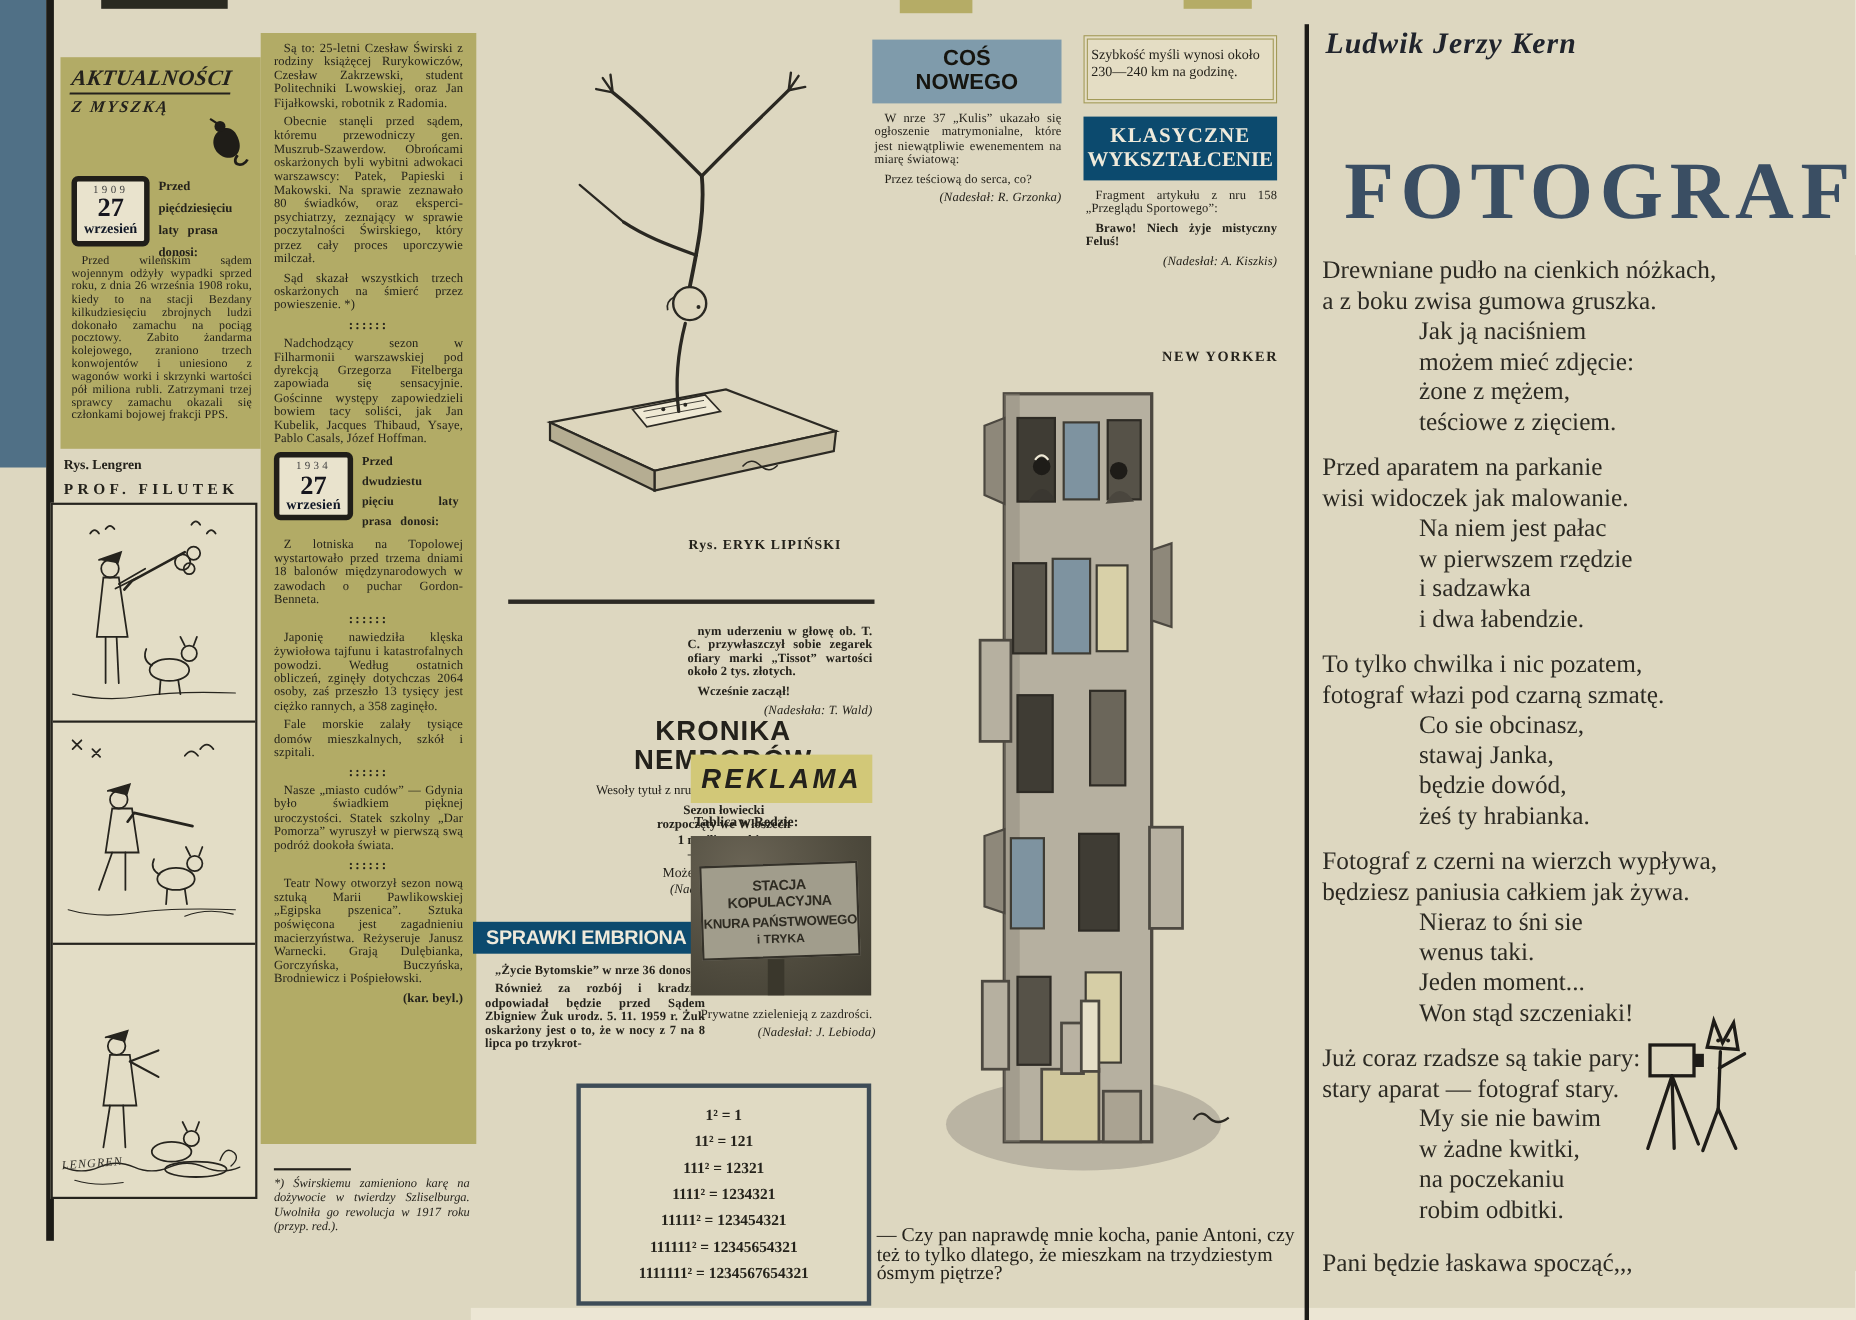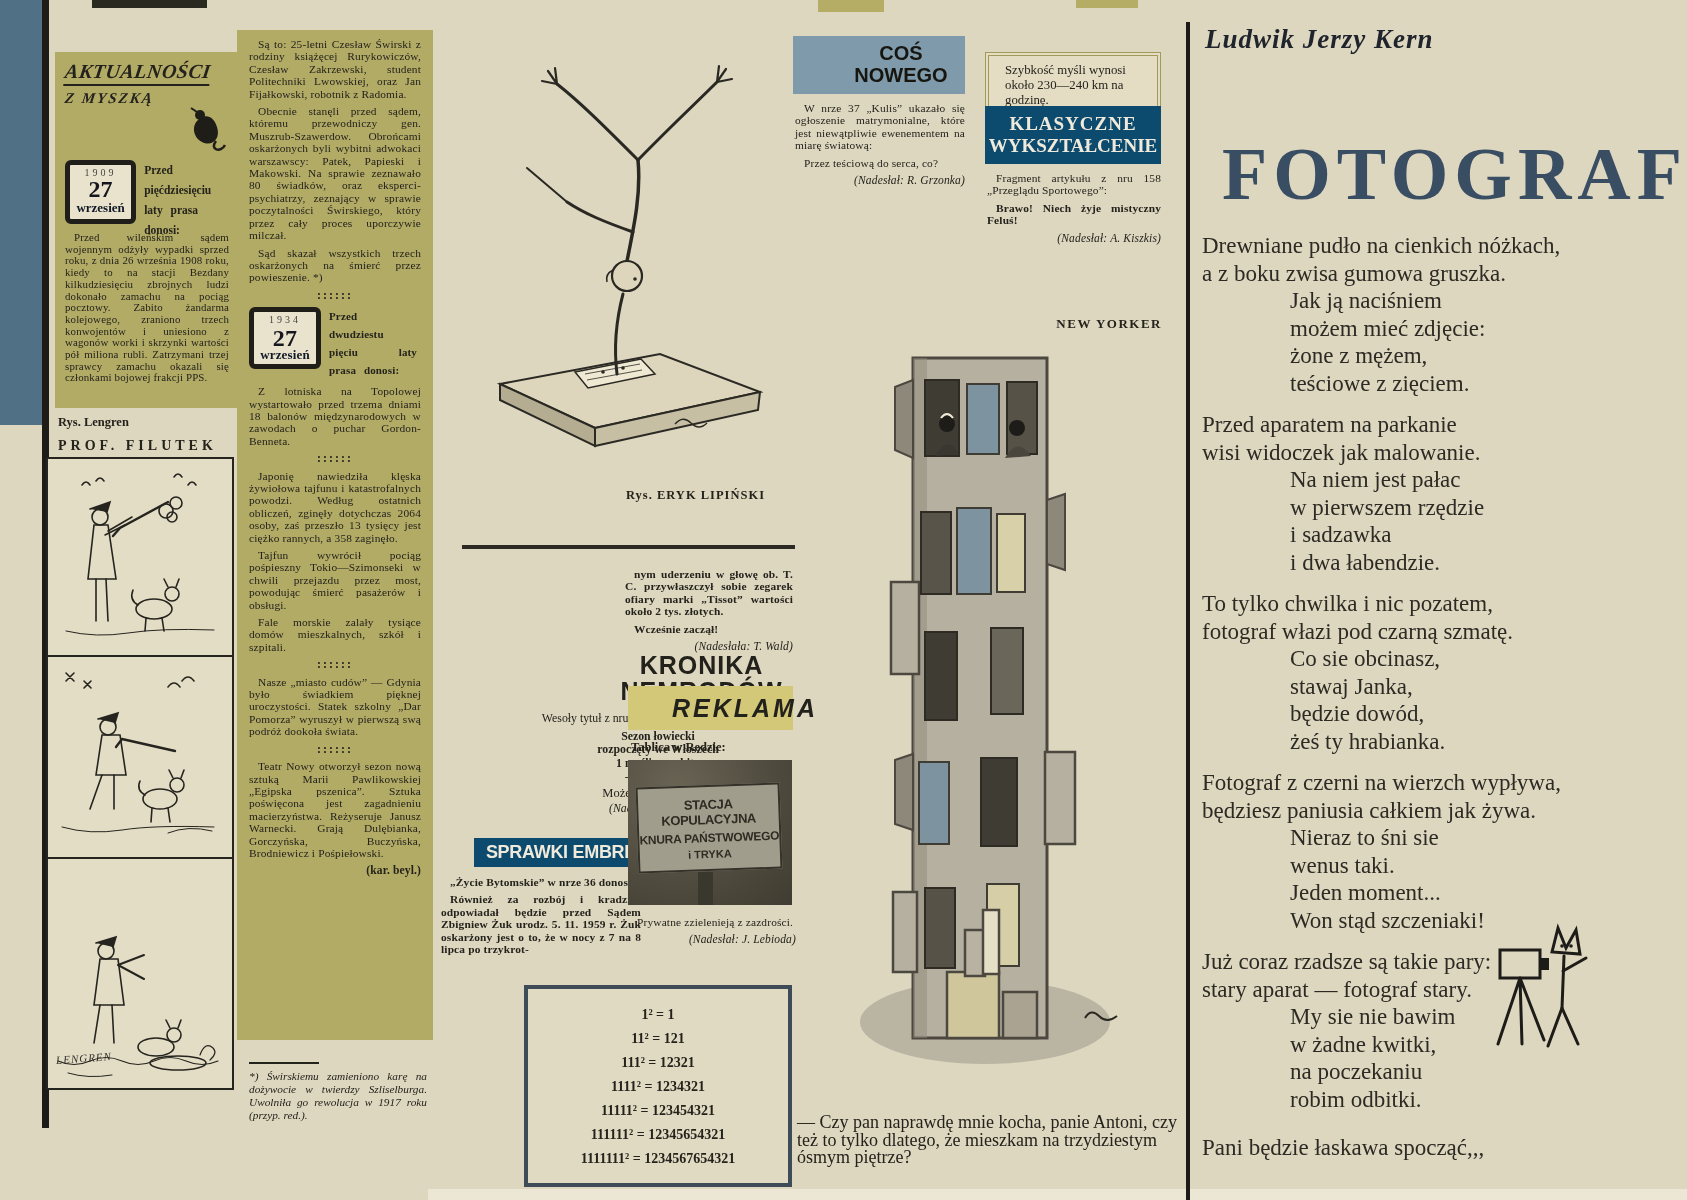--- a/index.html
+++ b/index.html
@@ -1,19 +1,19 @@
 <!DOCTYPE html>
 <html><head>
 <meta charset="utf-8">
 <style>
   html,body{margin:0;padding:0;}
   .page{position:relative;width:1687px;height:1200px;background:#ddd7c0;overflow:hidden;
         font-family:"Liberation Serif",serif;color:#24221b;}
   .abs{position:absolute;}
-  .sans{font-family:"Liberation Sans",sans-serif;margin-left:44px;}
+  .sans{font-family:"Liberation Sans",sans-serif;}
   .b{font-weight:bold;}
   .i{font-style:italic;}
   .just{text-align:justify;}
   .smalltxt{font-size:11.4px;line-height:12.4px;letter-spacing:.15px;}
   .smalltxt p{margin:0 0 5px 0;text-indent:9px;}
   .sep{text-align:center;font-weight:bold;letter-spacing:2px;font-size:12px;margin:2px 0 5px 0;color:#23211b;}
   .sig{text-align:right;font-style:italic;font-size:11.5px;margin-top:2px;}
   .greenpanel{background:#b2ab66;box-sizing:border-box;overflow:hidden;}
   .datebox{box-sizing:border-box;width:72px;border:5px solid #201e19;border-radius:6px;
            background:#e9e3cd;text-align:center;padding:2px 0 3px 0;}
@@ -134,32 +134,32 @@
     </div>
   </div>
   <div class="abs i" style="left:56px;top:1052px;font-size:11px;letter-spacing:1px;transform:rotate(-4deg);color:#33312a;">LENGREN</div>
 
   <div class="abs greenpanel" style="left:237px;top:30px;width:196px;height:1010px;padding:8px 12px;">
     <div class="smalltxt just">
       <p>Są to: 25-letni Czesław Świrski z rodziny książęcej Rurykowiczów, Czesław Zakrzewski, student Politechniki Lwowskiej, oraz Jan Fijałkowski, robotnik z Radomia.</p>
       <p>Obecnie stanęli przed sądem, któremu przewodniczy gen. Muszrub-Szawerdow. Obrońcami oskarżonych byli wybitni adwokaci warszawscy: Patek, Papieski i Makowski. Na sprawie zeznawało 80 świadków, oraz eksperci-psychiatrzy, zeznający w sprawie poczytalności Świrskiego, który przez cały proces uporczywie milczał.</p>
       <p>Sąd skazał wszystkich trzech oskarżonych na śmierć przez powieszenie. *)</p>
       <div class="sep">::::::</div>
+      <p>Nadchodzący sezon w Filharmonii warszawskiej pod dyrekcją Grzegorza Fitelberga zapowiada się sensacyjnie. Gościnne występy zapowiedzieli bowiem tacy soliści, jak Jan Kubelik, Jacques Thibaud, Ysaye, Pablo Casals, Józef Hoffman.</p>
       <div style="display:flex;gap:8px;align-items:flex-start;margin:6px 0;">
         <div class="datebox">
           <div class="yr">1934</div>
           <div class="dy">27</div>
           <div class="mo">wrzesień</div>
         </div>
         <div class="leadtxt" style="width:88px;font-size:11px;line-height:18px;">Przed dwudziestu pięciu laty prasa donosi:</div>
       </div>
       <p>Z lotniska na Topolowej wystartowało przed trzema dniami 18 balonów międzynarodowych w zawodach o puchar Gordon-Benneta.</p>
       <div class="sep">::::::</div>
       <p>Japonię nawiedziła klęska żywiołowa tajfunu i katastrofalnych powodzi. Według ostatnich obliczeń, zginęły dotychczas 2064 osoby, zaś przeszło 13 tysięcy jest ciężko rannych, a 358 zaginęło.</p>
-      <p>Tajfun wywrócił pociąg pośpieszny Tokio—Szimonseki w chwili przejazdu przez most, powodując śmierć pasażerów i obsługi.</p>
       <p>Fale morskie zalały tysiące domów mieszkalnych, szkół i szpitali.</p>
       <div class="sep">::::::</div>
       <p>Nasze „miasto cudów” — Gdynia było świadkiem pięknej uroczystości. Statek szkolny „Dar Pomorza” wyruszył w pierwszą swą podróż dookoła świata.</p>
       <div class="sep">::::::</div>
       <p>Teatr Nowy otworzył sezon nową sztuką Marii Pawlikowskiej „Egipska pszenica”. Sztuka poświęcona jest zagadnieniu macierzyństwa. Reżyseruje Janusz Warnecki. Grają Dulębianka, Gorczyńska, Buczyńska, Brodniewicz i Pośpiełowski.</p>
       <div class="b" style="text-align:right;font-size:11.5px;">(kar. beyl.)</div>
     </div>
   </div>
   <div class="abs" style="left:249px;top:1062px;width:70px;height:2px;background:#24221c;"></div>
   <div class="abs i just" style="left:249px;top:1070px;width:178px;font-size:11.3px;line-height:13px;">*) Świrskiemu zamieniono karę na dożywocie w twierdzy Szliselburga. Uwolniła go rewolucja w 1917 roku (przyp. red.).</div>
@@ -252,21 +252,21 @@
   <div class="abs" style="left:793px;top:36px;width:172px;height:58px;background:#7f9bab;text-align:center;padding-top:6px;box-sizing:border-box;">
     <div class="sans b" style="font-size:20px;line-height:22px;color:#16150f;">COŚ</div>
     <div class="sans b" style="font-size:20px;line-height:22px;color:#16150f;">NOWEGO</div>
   </div>
   <div class="abs smalltxt just" style="left:795px;top:102px;width:170px;">
     <p>W nrze 37 „Kulis” ukazało się ogłoszenie matrymonialne, które jest niewątpliwie ewenementem na miarę światową:</p>
     <p>Przez teściową do serca, co?</p>
     <div class="sig">(Nadesłał: R. Grzonka)</div>
   </div>
 
-  <div class="abs" style="left:985px;top:52px;width:176px;height:62px;border:4px double #a29a58;background:#e4ddc4;box-sizing:border-box;padding:7px 16px;">
+  <div class="abs" style="left:985px;top:32px;width:176px;height:62px;border:4px double #a29a58;background:#e4ddc4;box-sizing:border-box;padding:7px 3px;">
     <div style="font-size:12.8px;line-height:15px;">Szybkość myśli wynosi około 230—240 km na godzinę.</div>
   </div>
 
   <div class="abs banner-black" style="left:985px;top:106px;width:176px;height:58px;padding-top:7px;">
     <div class="b" style="font-size:19px;line-height:22px;letter-spacing:1px;">KLASYCZNE</div>
     <div class="b" style="font-size:19px;line-height:22px;">WYKSZTAŁCENIE</div>
   </div>
   <div class="abs smalltxt just" style="left:987px;top:172px;width:174px;">
     <p>Fragment artykułu z nru 158 „Przeglądu Sportowego”:</p>
     <p class="b">Brawo! Niech żyje mistyczny Feluś!</p>

